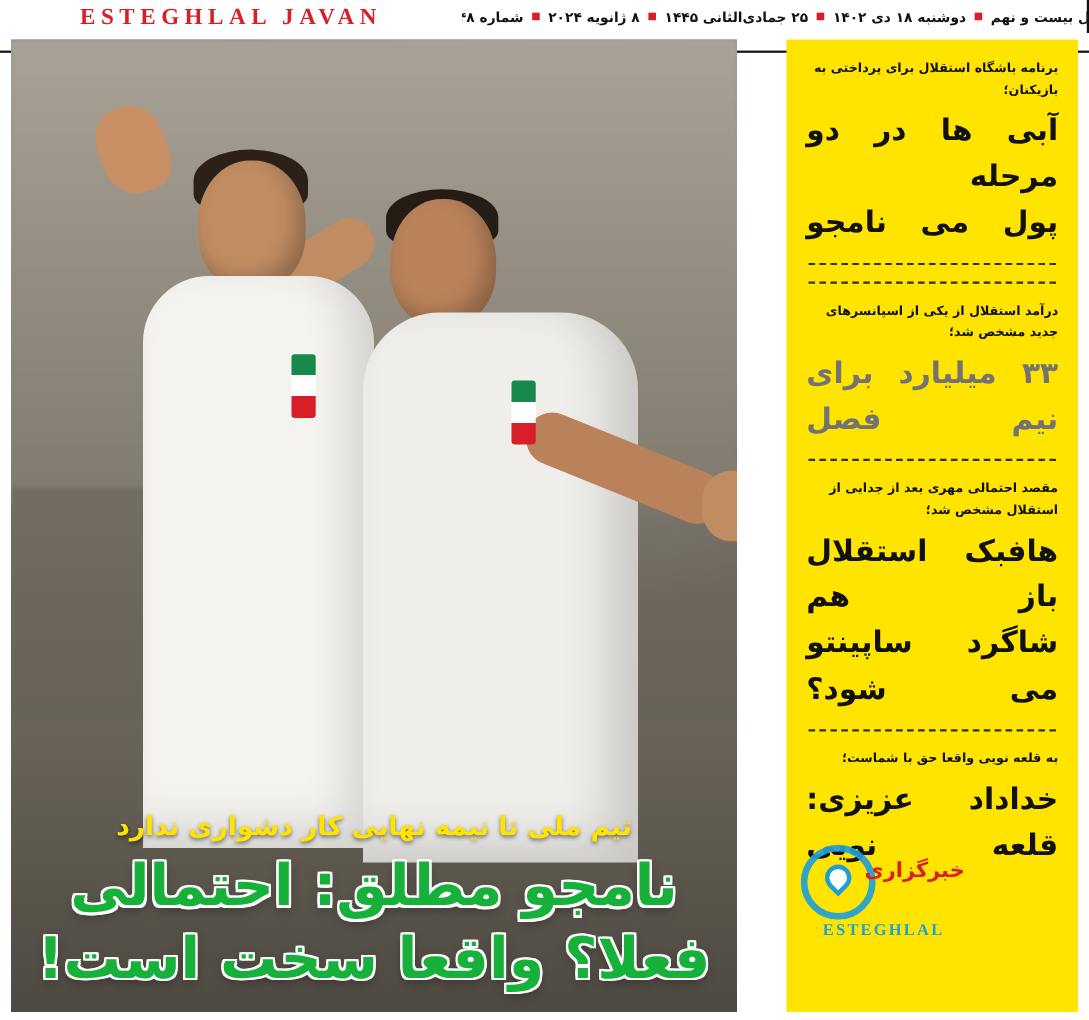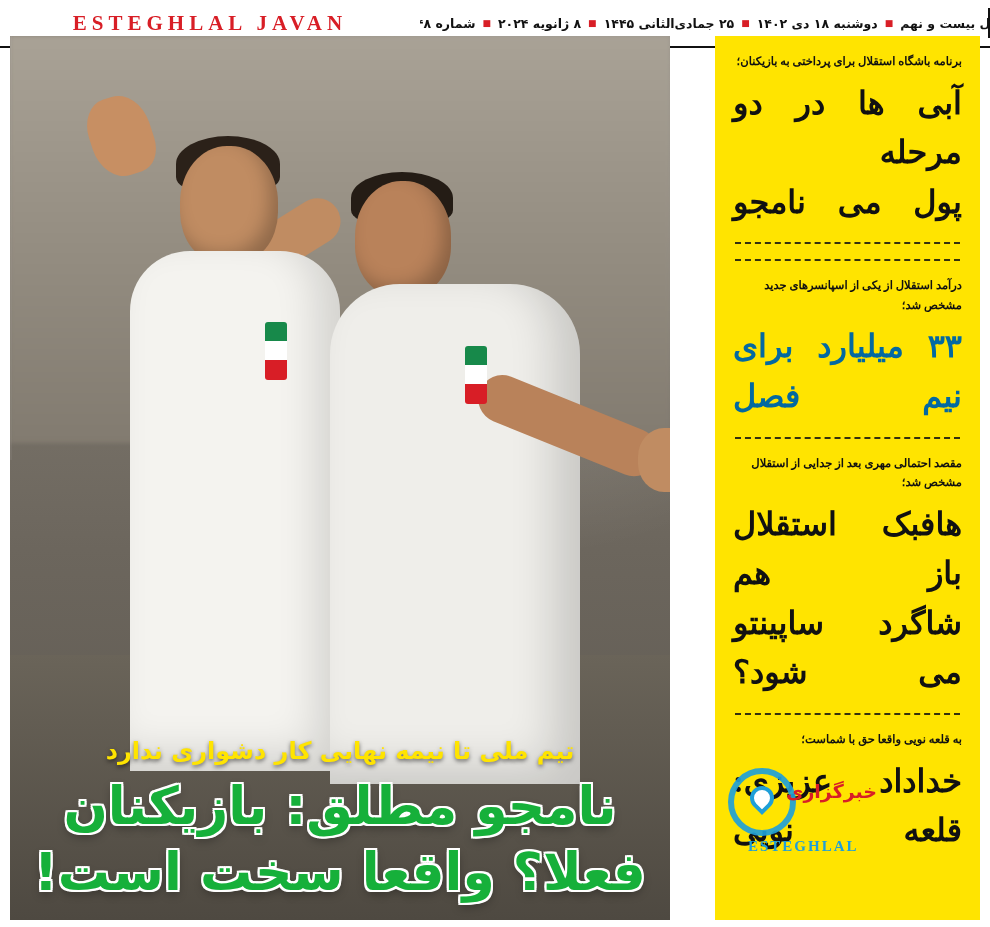--- a/index.html
+++ b/index.html
@@ -18,21 +18,20 @@
 
   
   .masthead {
     position: absolute;
     top: 0; left: 0;
     width: 990px; height: 48px;
     background: #ffffff;
     border-bottom: 2px solid #111;
     display: flex;
     flex-direction: row-reverse;
-    align-items: center;
   }
   .masthead-logo {
     width: 420px;
     height: 30px;
     display: flex;
     align-items: center;
     justify-content: center;
     font-family: "Liberation Serif", serif;
     font-weight: bold;
     font-size: 21px;
@@ -60,39 +59,39 @@
 
   
   .sidebar {
     position: absolute;
     top: 36px; right: 10px;
     width: 265px; height: 884px;
     background: #ffe400;
     padding: 16px 16px 0 16px;
     overflow: hidden;
   }
-  .sb-item { padding: 0 2px; font-family: Liberation Serif, serif; }
+  .sb-item { padding: 0 2px; }
   .sb-kicker {
     font-size: 11.5px;
     font-weight: bold;
     color: #111;
     text-align: right;
     line-height: 1.7;
     margin-bottom: 7px;
   }
   .sb-head {
-    font-size: 32px;
+    font-size: 27px;
     font-weight: bold;
     color: #111;
     text-align: justify;
     text-align-last: justify;
     line-height: 1.55;
     letter-spacing: -0.5px;
   }
-  .sb-head.blue { color: #0369a1; }
+  .sb-head.blue { color: #737373; }
   .sb-head .ln { display: block; }
   .divider {
     border: 0;
     border-top: 2px dashed #111;
     margin: 15px 4px;
     opacity: .85;
   }
 
   
   .watermark {
@@ -347,19 +346,19 @@
       <div class="pl p2-head"></div>
       <div class="pl p2-body"></div>
       <div class="pl p2-arm"></div>
       <div class="pl p2-hand"></div>
       <div class="flag-stripe f2"></div>
     </div>
 
     <div class="head-block">
       <div class="kicker-main">تیم ملی تا نیمه نهایی کار دشواری ندارد</div>
       <div class="headline-main">
-        <span class="ln">نامجو مطلق: بازیکنان</span>
+        <span class="ln">نامجو مطلق: احتمالی</span>
         <span class="ln">فعلا؟ واقعا سخت است!</span>
       </div>
     </div>
   </section>
 
 </div>
 
 </body></html>

